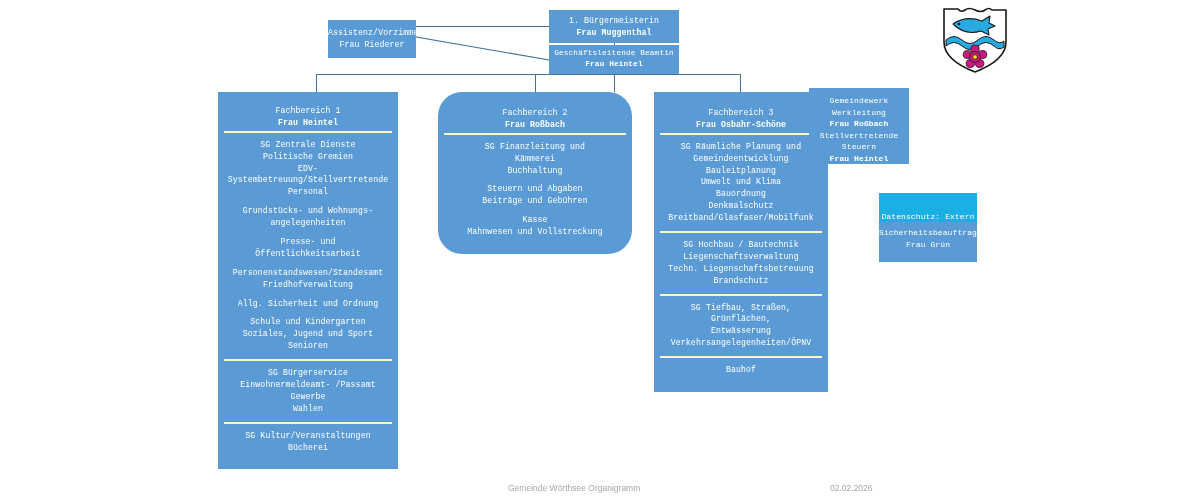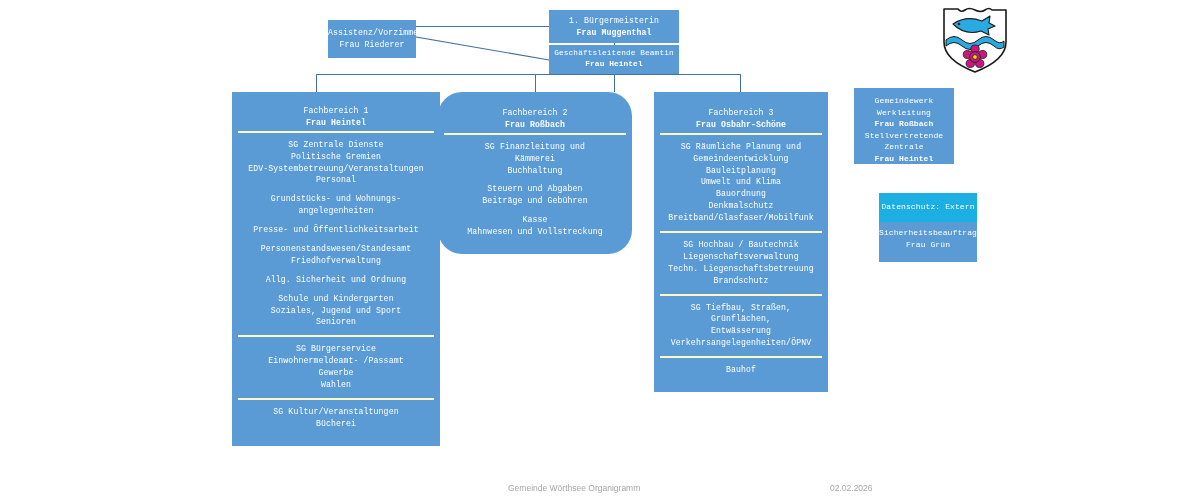--- a/index.html
+++ b/index.html
@@ -49,21 +49,21 @@
     left: 549px; top: 45px; width: 130px; height: 29px;
     padding-top: 3px;
     font-size: 7.8px;
   }
 
   
   .dept {
     padding: 9px 6px 9px 6px;
     font-size: 8.2px;
   }
-  #col1 { left: 232px;  top: 92px;  width: 208px; }
+  #col1 { left: 218px;  top: 92px;  width: 180px; }
   #col2 { left: 438px;  top: 92px;  width: 194px; border-radius: 24px; }
   #col3 { left: 654px;  top: 92px;  width: 174px; }
 
   
   .dept .section {
     padding: 6px 2px 7px 2px;
   }
   .dept .section + .section {
     border-top: 2px solid #fef9c3;
   }
@@ -71,28 +71,28 @@
     padding-bottom: 2px;
   }
 
   
   #col1 .section:first-child { padding-top: 4px; }
   #col2 .section:first-child { padding-top: 6px; }
   #col3 .section:first-child { padding-top: 6px; }
 
   
   #box-gemeindewerk {
-    left: 854px; top: 88px; width: 100px; height: 76px;
+    left: 809px; top: 88px; width: 100px; height: 76px;
     padding-top: 7px;
     font-size: 8px;
   }
   #box-datenschutz {
     left: 879px; top: 193px; width: 98px; height: 32px;
     background: #1CAFE4;
-    padding-top: 8px;
+    padding-top: 18px;
     font-size: 8px;
   }
   #box-sicherheit {
     left: 879px; top: 222px; width: 98px; height: 40px;
     padding-top: 5px;
     font-size: 8px;
   }
 
   
   .conn {
@@ -161,21 +161,21 @@
   </div>
 
   <div class="box dept" id="col1">
       <div class="section head">
         <span class="ln">Fachbereich 1</span>
         <span class="ln b">Frau Heintel</span>
       </div>
       <div class="section">
         <span class="ln">SG Zentrale Dienste</span>
         <span class="ln">Politische Gremien</span>
-        <span class="ln">EDV-Systembetreuung/Veranstaltungen</span>
+        <span class="ln">EDV-Systembetreuung/Stellvertretende</span>
         <span class="ln">Personal</span>
         <span class="gap"></span>
         <span class="ln">Grundstücks- und Wohnungs-</span>
         <span class="ln">angelegenheiten</span>
         <span class="gap"></span>
         <span class="ln">Presse- und Öffentlichkeitsarbeit</span>
         <span class="gap"></span>
         <span class="ln">Personenstandswesen/Standesamt</span>
         <span class="ln">Friedhofverwaltung</span>
         <span class="gap"></span>
@@ -240,21 +240,21 @@
       </div>
       <div class="section">
         <span class="ln">Bauhof</span>
       </div>
     </div>
 
   <div class="box" id="box-gemeindewerk">
       <span class="ln">Gemeindewerk</span>
       <span class="ln">Werkleitung</span>
       <span class="ln b">Frau Roßbach</span>
-      <span class="ln">Stellvertretende Zentrale</span>
+      <span class="ln">Stellvertretende Steuern</span>
       <span class="ln b">Frau Heintel</span>
     </div>
 
   <div class="box" id="box-datenschutz">
     <span class="ln">Datenschutz: Extern</span>
   </div>
 
   <div class="box" id="box-sicherheit">
     <span class="ln">Sicherheitsbeauftragte</span>
     <span class="ln">Frau Grün</span>

